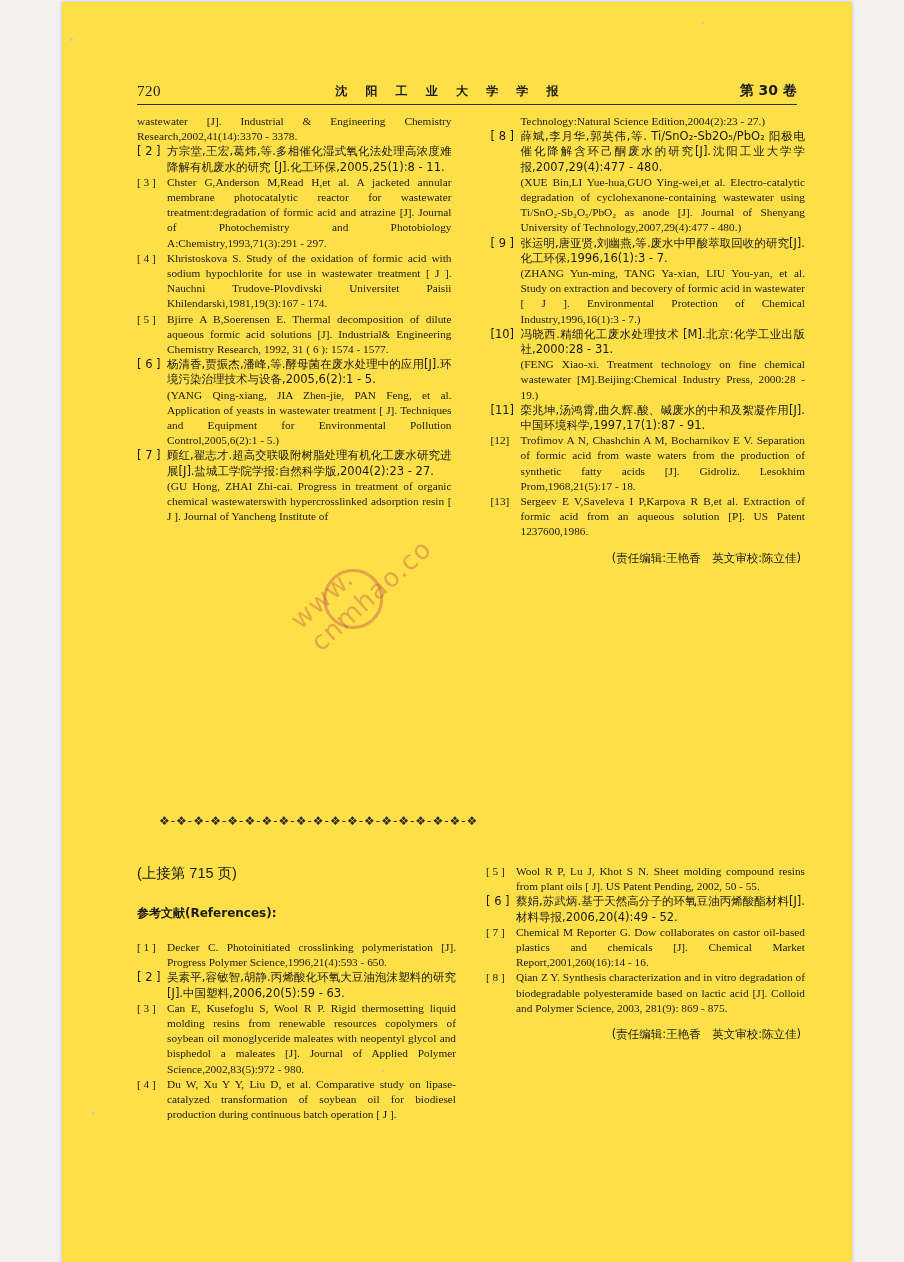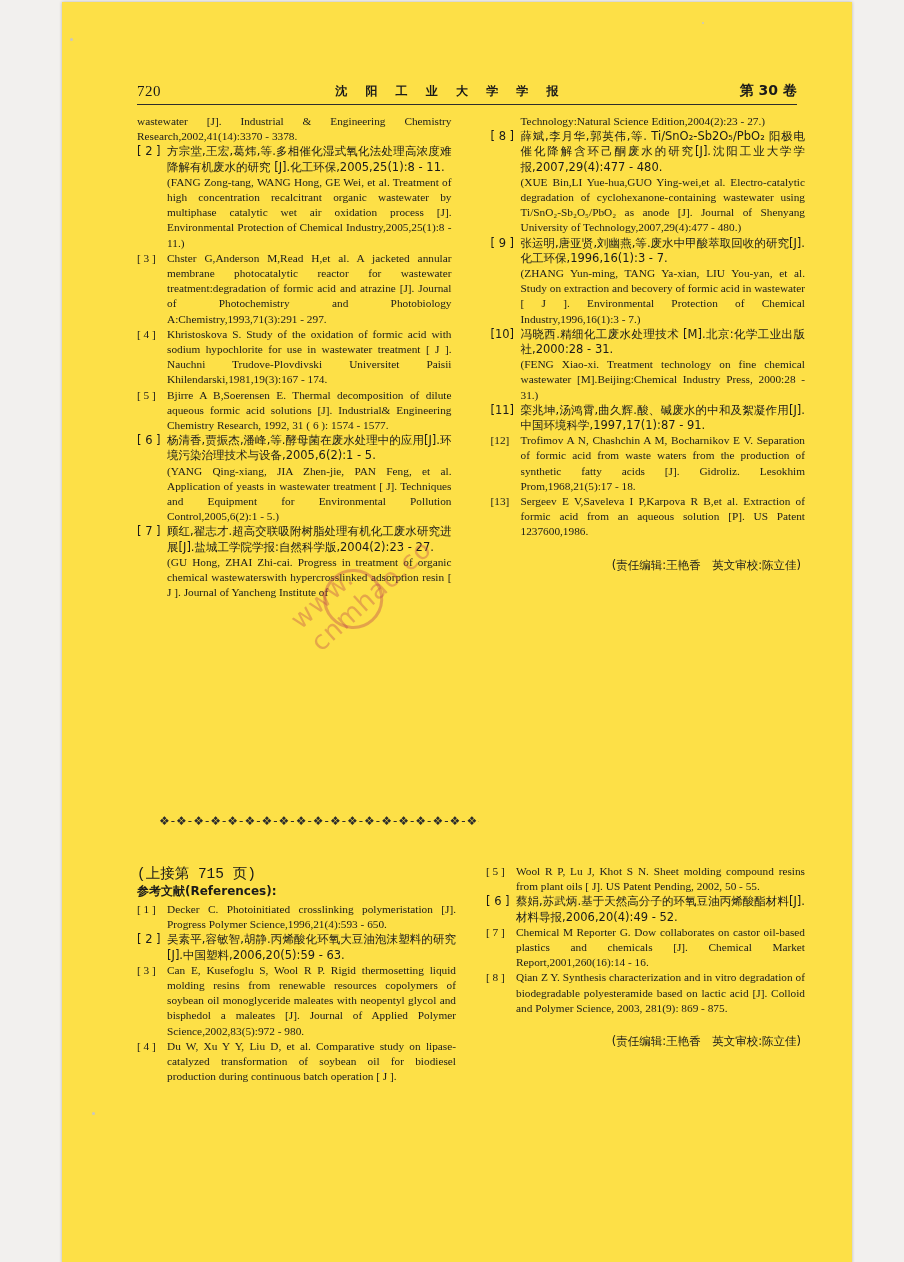--- a/index.html
+++ b/index.html
@@ -98,21 +98,21 @@
     margin-left: 30px;
   }
   .cjk {
     font-family: "DejaVu Sans", sans-serif;
     font-size: 11.5px;
   }
   .editor {
     text-align: right;
     font-family: "DejaVu Sans", sans-serif;
     font-size: 11.5px;
-    margin-top: 18px;
+    margin-top: 11px;
     padding-right: 4px;
   }
 
   
   .ornament {
     position: absolute;
     left: 97px;
     top: 812px;
     width: 320px;
     font-size: 12px;
@@ -126,28 +126,29 @@
   
   .lower {
     position: absolute;
     left: 75px;
     top: 862px;
     width: 668px;
     display: flex;
     gap: 30px;
   }
   .contfrom {
-    font-family: Liberation Mono, monospace;
+    font-family: Liberation Sans, sans-serif;
     font-size: 14.5px;
+    margin-bottom: 22px;
   }
   .refhead {
     font-family: "DejaVu Sans", sans-serif;
     font-weight: bold;
     font-size: 12px;
-    margin-bottom: 2px;
+    margin-bottom: 18px;
   }
 
   
   .watermark {
     position: absolute;
     left: 280px;
     top: 500px;
     width: 230px;
     height: 260px;
     transform: rotate(-42deg);
@@ -192,21 +193,20 @@
     </div>
 
     <div class="cols">
       <div class="col">
         <div class="cont">wastewater [J]. Industrial &amp; Engineering Chemistry Research,2002,41(14):3370 - 3378.</div>
 
         <div class="refline">
           <div class="refnum cjk">[ 2 ]</div>
           <div class="refbody cjk">方宗堂,王宏,葛炜,等.多相催化湿式氧化法处理高浓度难降解有机废水的研究 [J].化工环保,2005,25(1):8 - 11.</div>
         </div>
-        <div class="cont indent">(FANG Zong-tang, WANG Hong, GE Wei, et al. Treatment of high concentration recalcitrant organic wastewater by multiphase catalytic wet air oxidation process [J]. Environmental Protection of Chemical Industry,2005,25(1):8 - 11.)</div>
 
         <div class="refline">
           <div class="refnum">[ 3 ]</div>
           <div class="refbody">Chster G,Anderson M,Read H,et al. A jacketed annular membrane photocatalytic reactor for wastewater treatment:degradation of formic acid and atrazine [J]. Journal of Photochemistry and Photobiology A:Chemistry,1993,71(3):291 - 297.</div>
         </div>
         <div class="refline">
           <div class="refnum">[ 4 ]</div>
           <div class="refbody">Khristoskova S. Study of the oxidation of formic acid with sodium hypochlorite for use in wastewater treatment [ J ]. Nauchni Trudove-Plovdivski Universitet Paisii Khilendarski,1981,19(3):167 - 174.</div>
         </div>
         <div class="refline">
@@ -239,21 +239,21 @@
         <div class="refline">
           <div class="refnum cjk">[ 9 ]</div>
           <div class="refbody cjk">张运明,唐亚贤,刘幽燕,等.废水中甲酸萃取回收的研究[J].化工环保,1996,16(1):3 - 7.</div>
         </div>
         <div class="cont indent">(ZHANG Yun-ming, TANG Ya-xian, LIU You-yan, et al. Study on extraction and becovery of formic acid in wastewater [ J ]. Environmental Protection of Chemical Industry,1996,16(1):3 - 7.)</div>
 
         <div class="refline">
           <div class="refnum cjk">[10]</div>
           <div class="refbody cjk">冯晓西.精细化工废水处理技术 [M].北京:化学工业出版社,2000:28 - 31.</div>
         </div>
-        <div class="cont indent">(FENG Xiao-xi. Treatment technology on fine chemical wastewater [M].Beijing:Chemical Industry Press, 2000:28 - 31.)</div>
+        <div class="cont indent">(FENG Xiao-xi. Treatment technology on fine chemical wastewater [M].Beijing:Chemical Industry Press, 2000:28 - 19.)</div>
 
         <div class="refline">
           <div class="refnum cjk">[11]</div>
           <div class="refbody cjk">栾兆坤,汤鸿霄,曲久辉.酸、碱废水的中和及絮凝作用[J].中国环境科学,1997,17(1):87 - 91.</div>
         </div>
 
         <div class="refline">
           <div class="refnum">[12]</div>
           <div class="refbody">Trofimov A N, Chashchin A M, Bocharnikov E V. Separation of formic acid from waste waters from the production of synthetic fatty acids [J]. Gidroliz. Lesokhim Prom,1968,21(5):17 - 18.</div>
         </div>

